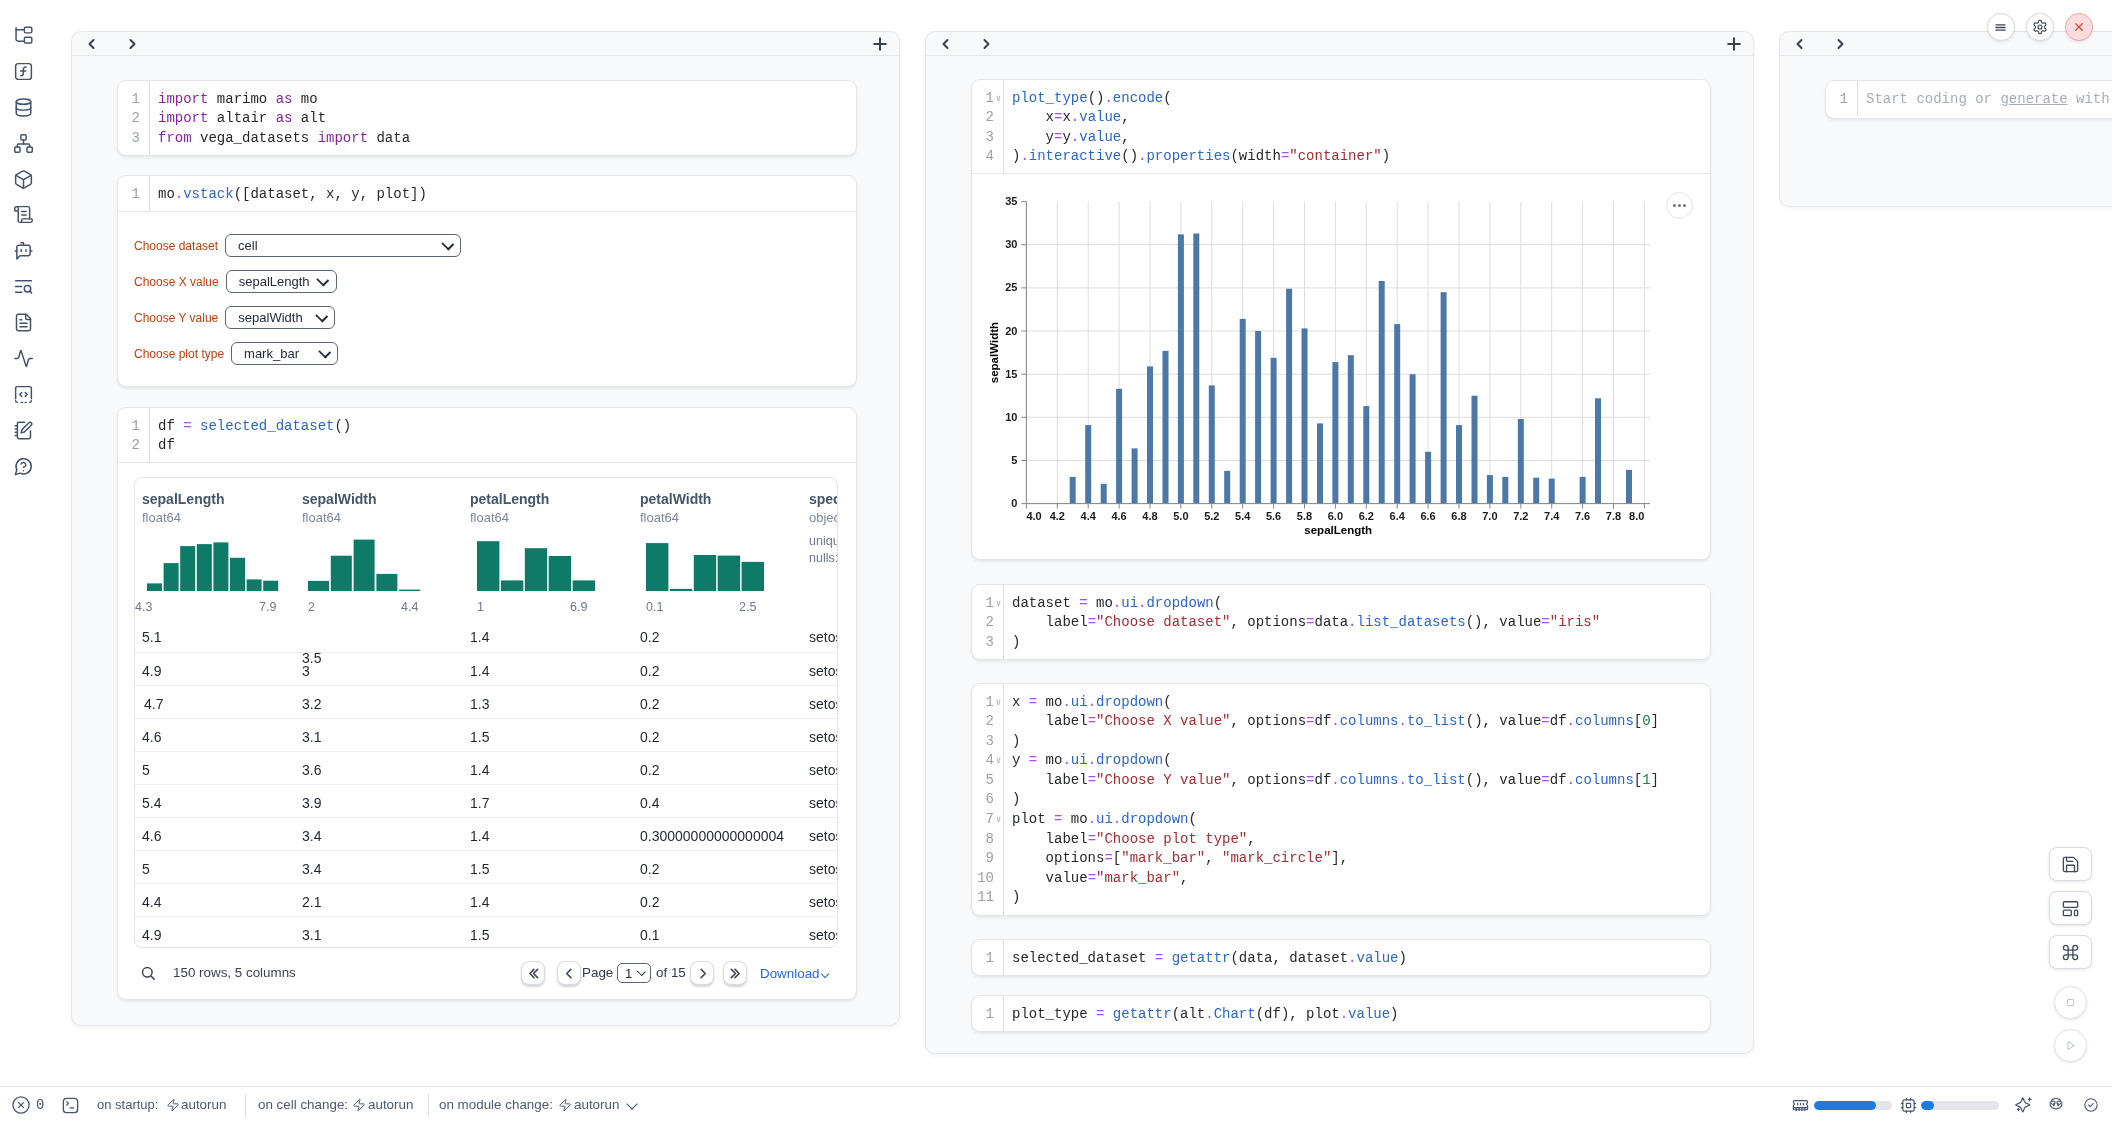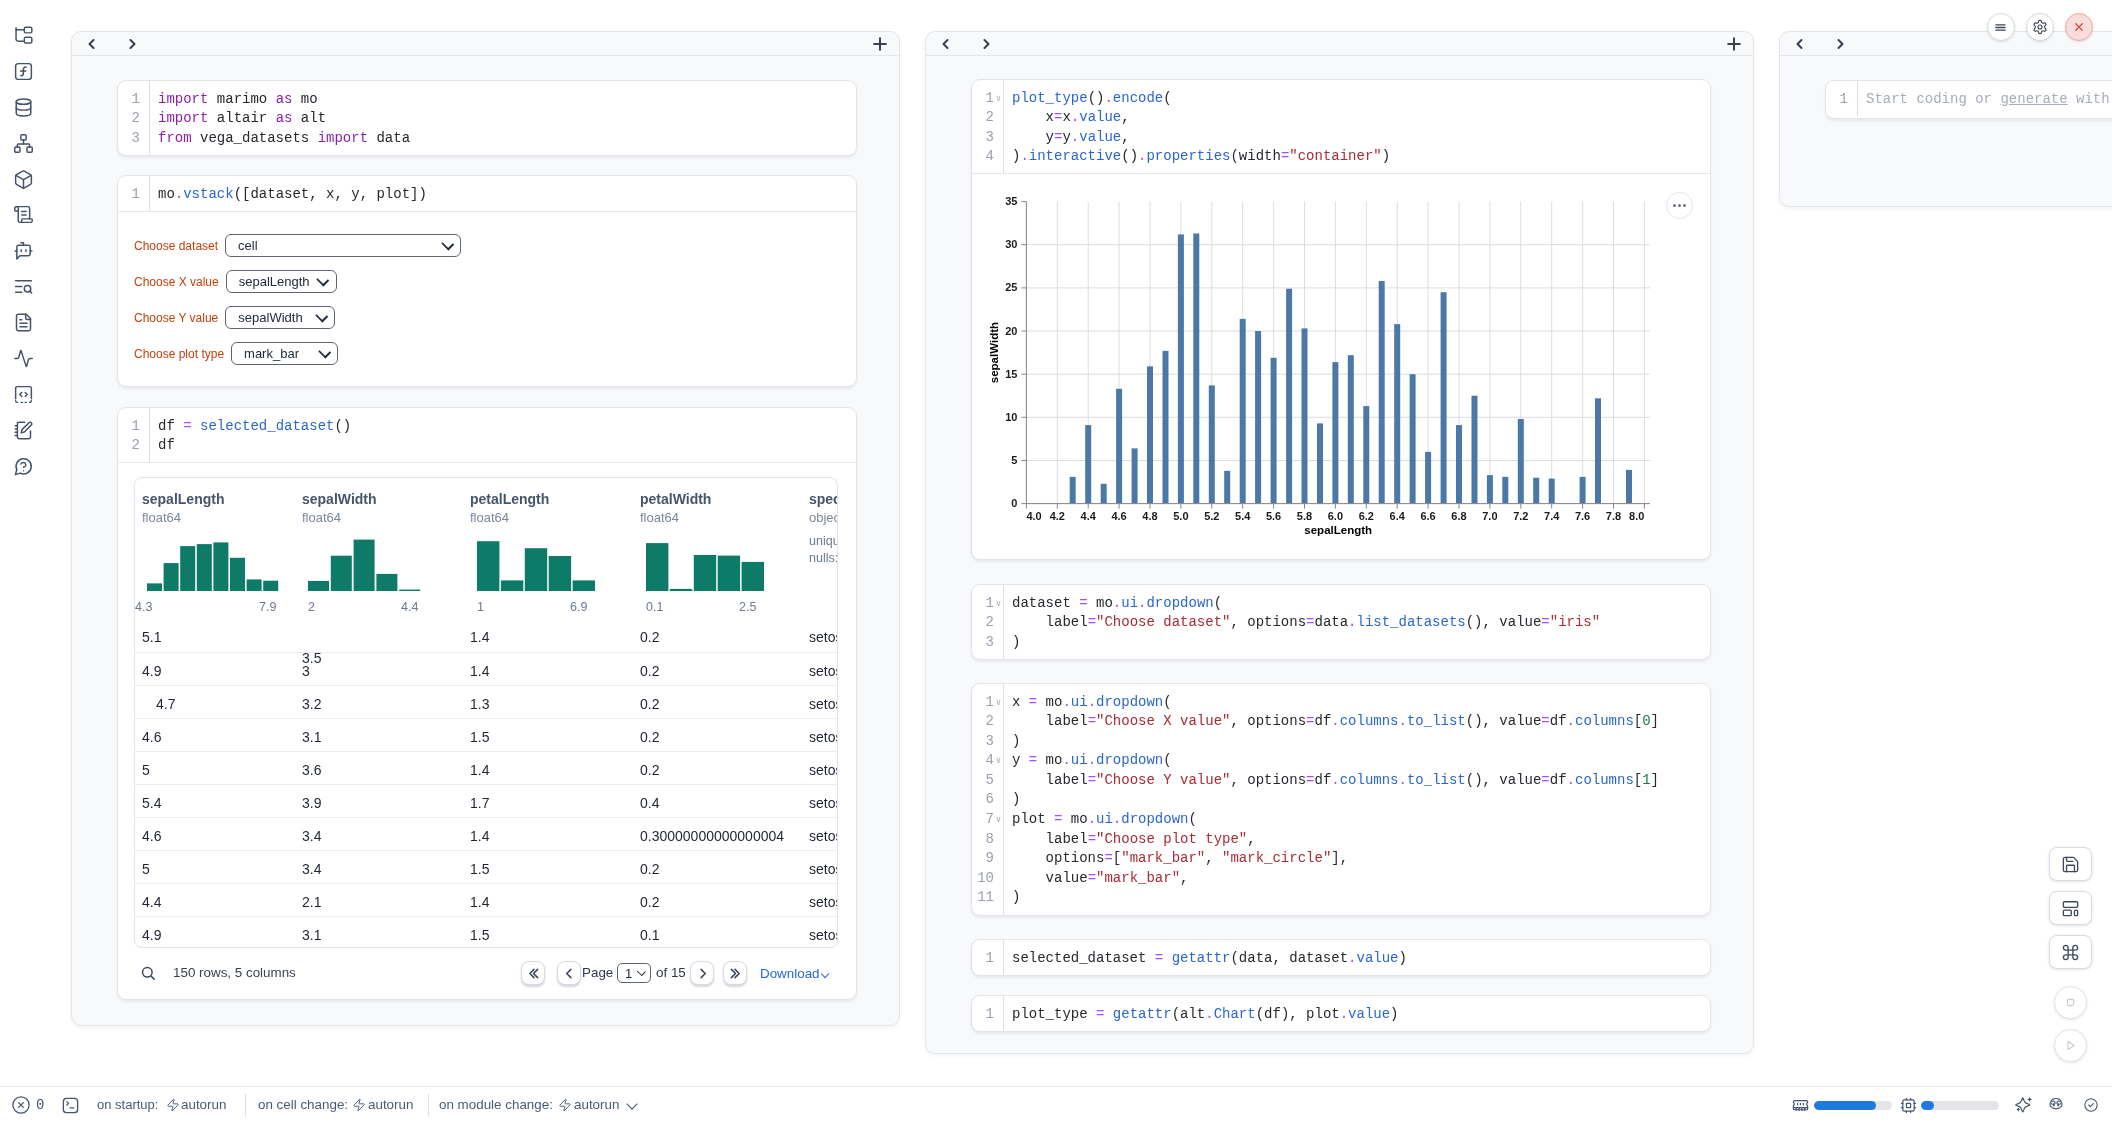--- a/index.html
+++ b/index.html
@@ -267,21 +267,21 @@
             <span style="left:674px;">setosa</span>
           </div>
         <div class="trow">
             <span style="left:7px;">4.9</span>
             <span style="left:167px;">3</span>
             <span style="left:335px;">1.4</span>
             <span style="left:505px;">0.2</span>
             <span style="left:674px;">setosa</span>
           </div>
         <div class="trow">
-            <span style="left:21px;text-align:right;">4.7</span>
+            <span style="left:9px;text-align:right;">4.7</span>
             <span style="left:167px;text-align:right;">3.2</span>
             <span style="left:335px;">1.3</span>
             <span style="left:505px;">0.2</span>
             <span style="left:674px;">setosa</span>
           </div>
         <div class="trow">
             <span style="left:7px;">4.6</span>
             <span style="left:167px;">3.1</span>
             <span style="left:335px;">1.5</span>
             <span style="left:505px;">0.2</span>

